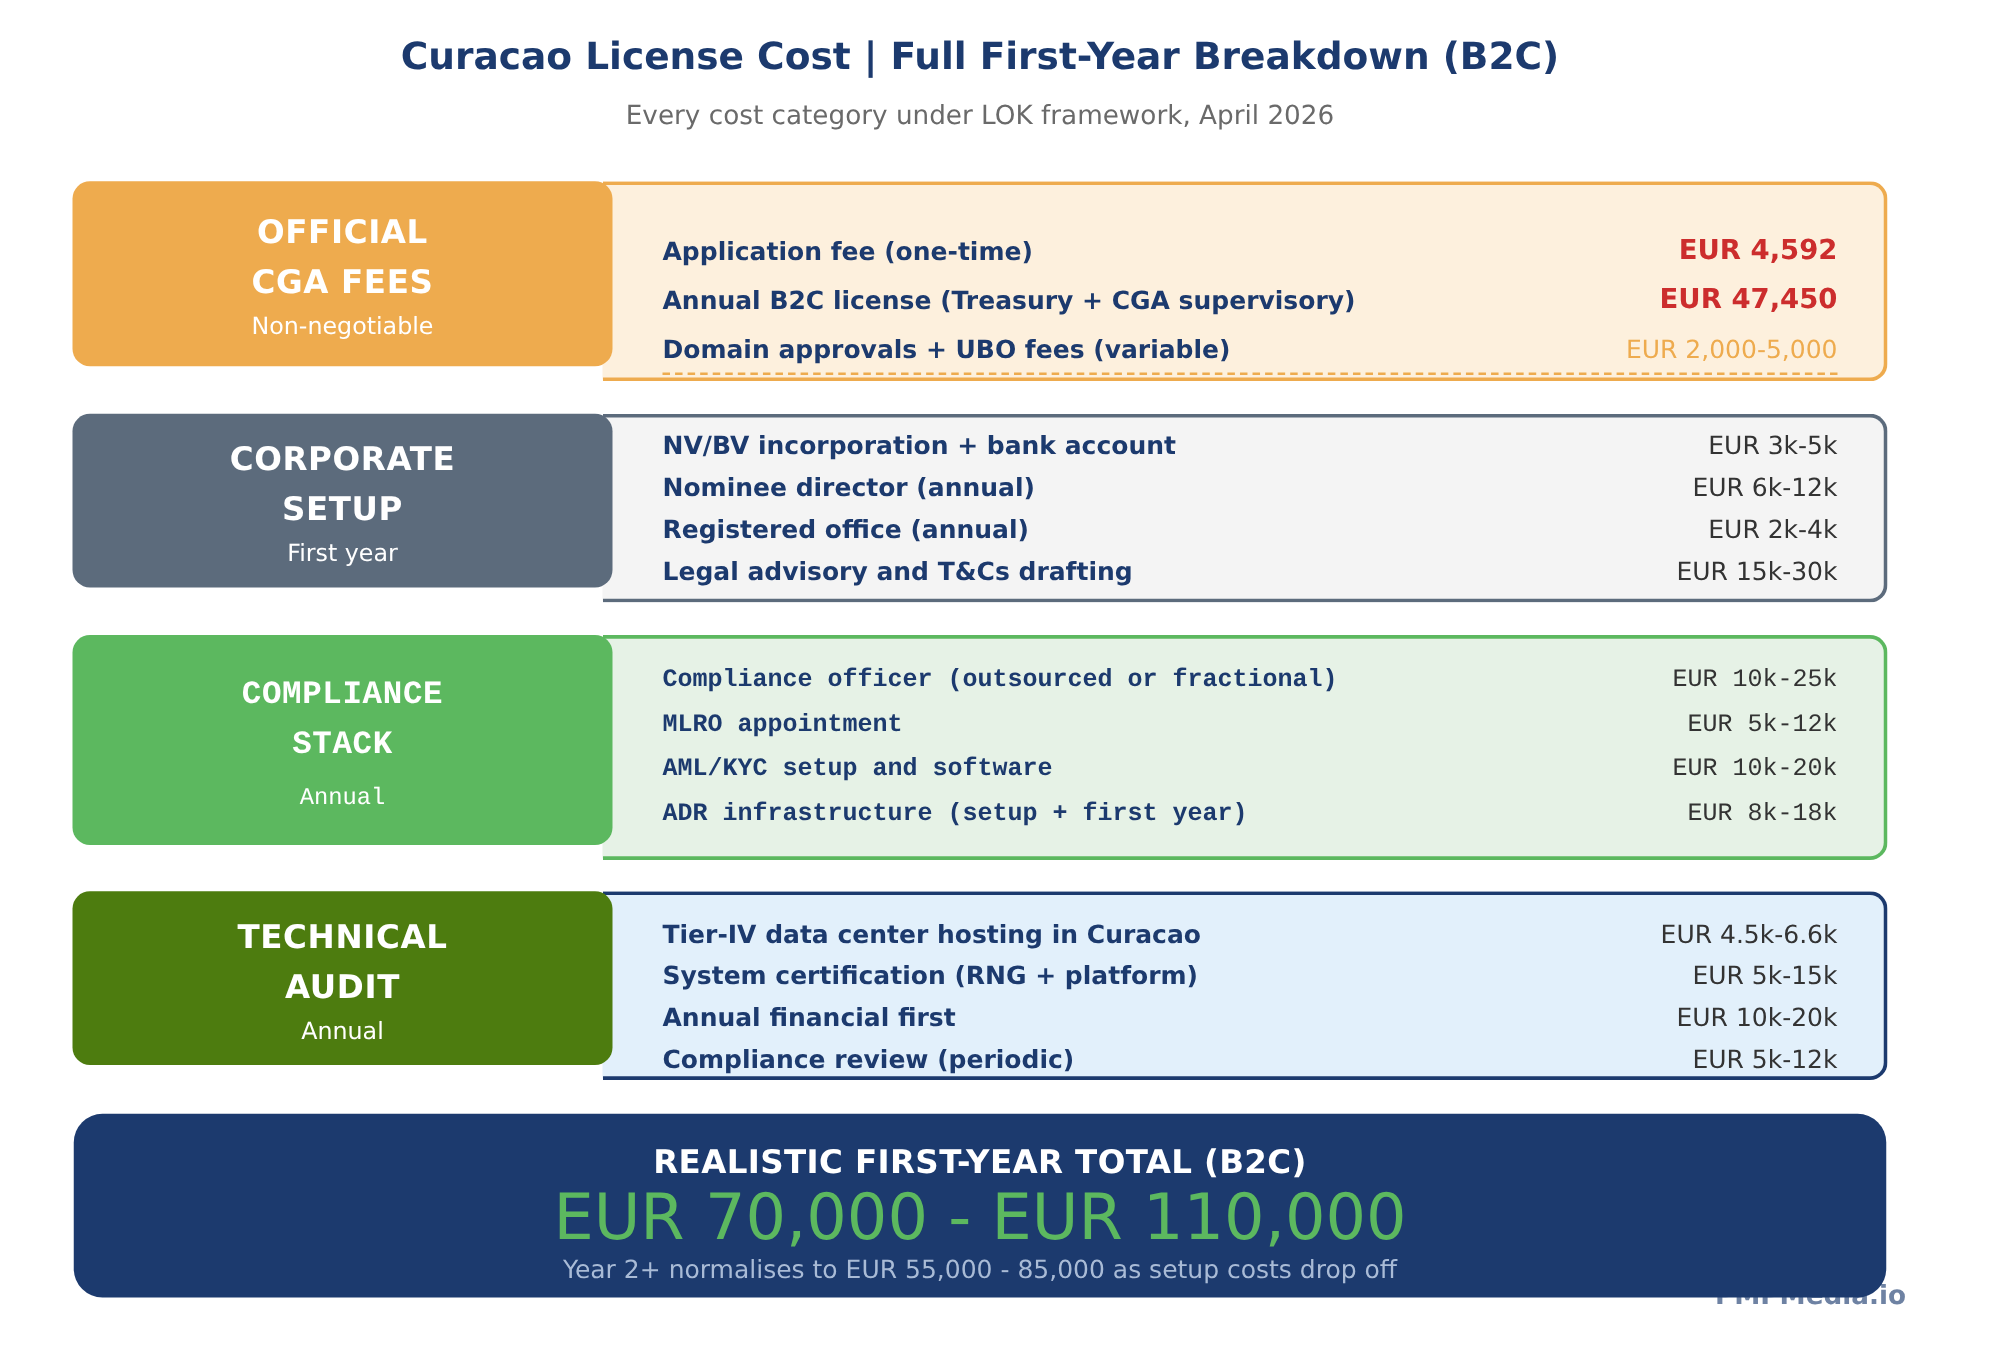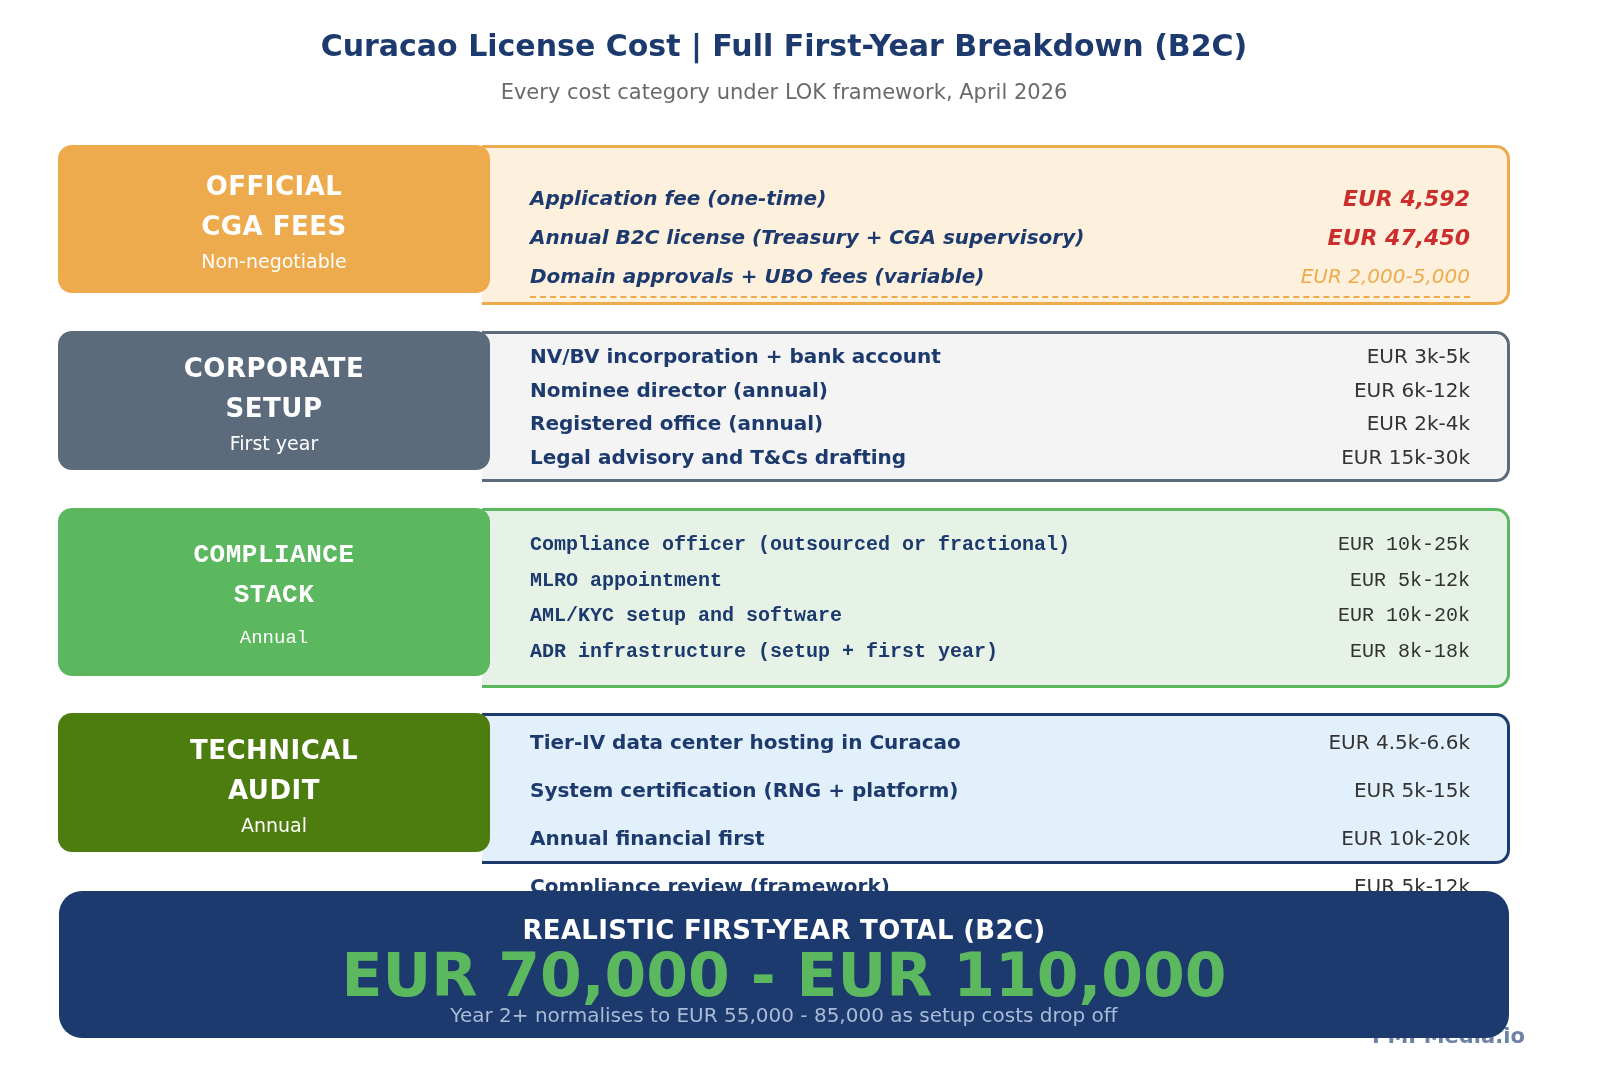--- a/index.html
+++ b/index.html
@@ -40,21 +40,21 @@
     .row {
       display: flex; justify-content: space-between; align-items: center;
     }
     .row-label { font-size: 20px; font-weight: bold; color: #1c3a6e; }
     .row-value { font-size: 20px; color: #333333; }
 
     
     #card-official { top: 145px; height: 160px; }
     #card-official .card-body { background: #fdf0dd; border-color: #eeab4e; }
     #card-official .card-label { background: #eeab4e; }
-    #card-official .rows { justify-content: center; padding-top: 26px; font-style: italic; }
+    #card-official .rows { justify-content: flex-start; padding-top: 36px; }
     #card-official .row { height: 39px; }
     .val-red { color: #cc2d2d !important; font-weight: bold; font-size: 22px !important; }
     .val-amber { color: #eeab4e !important; }
     .dashed {
       margin-top: 0px; border-top: 2px dashed #eeab4e; height: 0; width: 100%;
     }
 
     
     #card-corporate { top: 331px; height: 151px; }
     #card-corporate .card-body { background: #f4f4f4; border-color: #5c6b7c; }
@@ -65,35 +65,35 @@
     #card-compliance { top: 508px; height: 180px; font-family: Liberation Mono, monospace; }
     #card-compliance .card-body { background: #e6f2e6; border-color: #5cb85f; }
     #card-compliance .card-label { background: #5cb85f; }
     #card-compliance .row { height: 35.5px; }
 
     
     #card-technical { top: 713px; height: 151px; }
     #card-technical .card-body { background: #e2f0fb; border-color: #1c3a6e; }
     #card-technical .card-label { background: #4d7c0f; }
     #card-technical .row { height: 33.5px; }
-    #card-technical .rows { justify-content: flex-start; padding-top: 17px; gap: 24px; }
+    #card-technical .rows { justify-content: flex-start; padding-top: 17px; }
 
     .watermark {
       position: absolute; left: 1372px; top: 1024px;
       font-size: 21px; font-weight: bold; color: #6e82a3;
     }
 
     .total {
       position: absolute; left: 59px; top: 891px; width: 1450px; height: 147px;
       background: #1c3a6e; border-radius: 23px;
       display: flex; flex-direction: column; align-items: center;
       color: #ffffff; text-align: center;
     }
     .total-title { font-size: 26px; font-weight: bold; margin-top: 24px; letter-spacing: 0.3px; }
-    .total-amount { font-size: 60px; font-weight: bold; color: #5cb85f; margin-top: 4px; line-height: 52px; }
+    .total-amount { font-size: 51px; font-weight: normal; color: #5cb85f; margin-top: 4px; line-height: 52px; }
     .total-note { font-size: 20px; color: #a9bbd6; margin-top: 2px; }
   </style>
 </head>
 <body>
 
 <div class="title">Curacao License Cost | Full First-Year Breakdown (B2C)</div>
 <div class="subtitle">Every cost category under LOK framework, April 2026</div>
 
 <div class="card" id="card-official">
   <div class="card-body"></div>
@@ -187,21 +187,21 @@
     </div>
     <div class="row">
       <span class="row-label">System certification (RNG + platform)</span>
       <span class="row-value">EUR 5k-15k</span>
     </div>
     <div class="row">
       <span class="row-label">Annual financial first</span>
       <span class="row-value">EUR 10k-20k</span>
     </div>
     <div class="row">
-      <span class="row-label">Compliance review (framework)</span>
+      <span class="row-label">Compliance review (periodic)</span>
       <span class="row-value">EUR 5k-12k</span>
     </div>
   </div>
 </div>
 
 <div class="watermark">PMPMedia.io</div>
 
 <div class="total">
   <div class="total-title">REALISTIC FIRST-YEAR TOTAL (B2C)</div>
   <div class="total-amount">EUR 70,000 - EUR 110,000</div>

